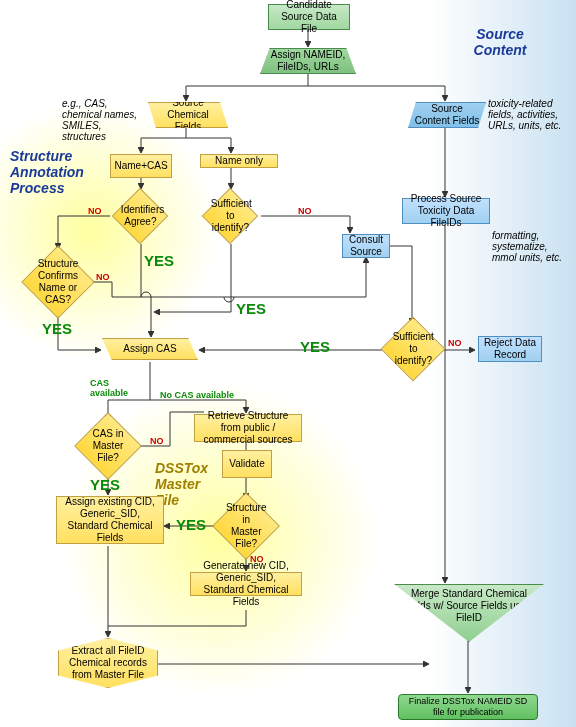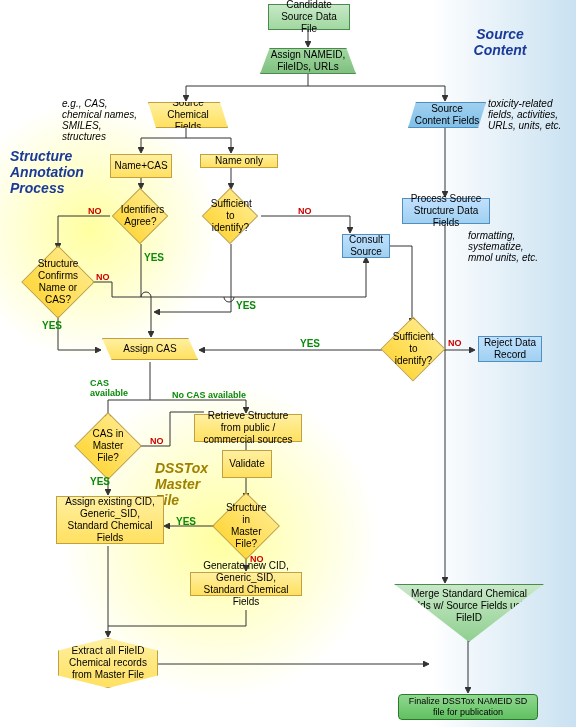--- a/index.html
+++ b/index.html
@@ -9,21 +9,21 @@
 .green-box{background:linear-gradient(#c8e8c8,#a0d8a0);border:1px solid #4a8a4a}
 .green-trap{background:linear-gradient(#a0d8a0,#80c080);border:1px solid #4a8a4a}
 .yellow-box{background:linear-gradient(#fff0a0,#ffe060);border:1px solid #c0a040}
 .yellow-dia{background:linear-gradient(#ffe880,#ffd840);border:1px solid #c0a040;transform:rotate(45deg)}
 .yellow-dia span{transform:rotate(-45deg);display:block;width:130%}
 .blue-box{background:linear-gradient(#c0e0ff,#a0d0f0);border:1px solid #5090c0}
 .blue-trap{background:linear-gradient(#a0d0f0,#80c0e8);border:1px solid #5090c0}
 .green-tri{background:linear-gradient(#c8e8c8,#90d090);border:1px solid #4a8a4a}
 .green-final{background:linear-gradient(#90d890,#60c060);border:1px solid #2a7a2a;border-radius:4px}
 .label{position:absolute;font-style:italic}
-.lbl-yes{color:#0a8a0a;font-weight:bold;font-style:normal;font-size:10px}
+.lbl-yes{color:#0a8a0a;font-weight:bold;font-style:normal;font-size:15px}
 .lbl-no{color:#c00;font-weight:bold;font-style:normal;font-size:9px}
 .title{position:absolute;color:#1a3a9a;font-weight:bold;font-style:italic;font-size:14px}
 svg{position:absolute;left:0;top:0;width:576px;height:727px;pointer-events:none}
 svg line,svg path{stroke:#333;stroke-width:1;fill:none}
 .arrow{fill:#333}
 </style>
 </head>
 <body>
 
 <div class="bg-blue"></div>
@@ -110,22 +110,22 @@
     <span>Sufficient to identify?</span>
   </div>
 <div class="node yellow-dia" style="left:32px;top:256px;width:52px;height:52px">
     <span>Structure Confirms Name or CAS?</span>
   </div>
 <div class="node blue-box" style="left:342px;top:234px;width:48px;height:24px">Consult Source</div>
 <div class="node yellow-dia" style="left:390px;top:326px;width:46px;height:46px">
     <span>Sufficient to identify?</span>
   </div>
 <div class="node blue-box" style="left:478px;top:336px;width:64px;height:26px">Reject Data Record</div>
-<div class="node blue-box" style="left:402px;top:198px;width:88px;height:26px">Process Source Structure Data Fields</div>
-<div class="label" style="left:468px;top:230px;width:72px">formatting, systematize, mmol units, etc.</div>
+<div class="node blue-box" style="left:402px;top:198px;width:88px;height:26px">Process Source Toxicity Data FileIDs</div>
+<div class="label" style="left:492px;top:230px;width:72px">formatting, systematize, mmol units, etc.</div>
 
 <div class="node yellow-box" style="left:102px;top:338px;width:96px;height:22px;clip-path:polygon(0 0,90% 0,100% 100%,10% 100%)">Assign CAS</div>
 
 <div class="node yellow-dia" style="left:84px;top:422px;width:48px;height:48px">
     <span>CAS in Master File?</span>
   </div>
 <div class="node yellow-box" style="left:194px;top:414px;width:108px;height:28px">Retrieve Structure from public / commercial sources</div>
 <div class="node yellow-box" style="left:222px;top:450px;width:50px;height:28px">Validate</div>
 <div class="node yellow-dia" style="left:222px;top:502px;width:48px;height:48px">
     <span>Structure in Master File?</span>
@@ -144,13 +144,13 @@
 <div class="label lbl-yes" style="left:236px;top:300px">YES</div>
 <div class="label lbl-no" style="left:96px;top:272px">NO</div>
 <div class="label lbl-yes" style="left:42px;top:320px">YES</div>
 <div class="label lbl-yes" style="left:300px;top:338px">YES</div>
 <div class="label lbl-no" style="left:448px;top:338px">NO</div>
 <div class="label lbl-yes" style="left:90px;top:476px">YES</div>
 <div class="label lbl-no" style="left:150px;top:436px">NO</div>
 <div class="label lbl-yes" style="left:176px;top:516px">YES</div>
 <div class="label lbl-no" style="left:250px;top:554px">NO</div>
 <div class="label" style="left:90px;top:378px;color:#0a8a0a;font-weight:bold;font-style:normal;font-size:9px;width:46px">CAS available</div>
-<div class="label" style="left:172px;top:390px;color:#0a8a0a;font-weight:bold;font-style:normal;font-size:9px">No CAS available</div>
+<div class="label" style="left:160px;top:390px;color:#0a8a0a;font-weight:bold;font-style:normal;font-size:9px">No CAS available</div>
 
 </body></html>

